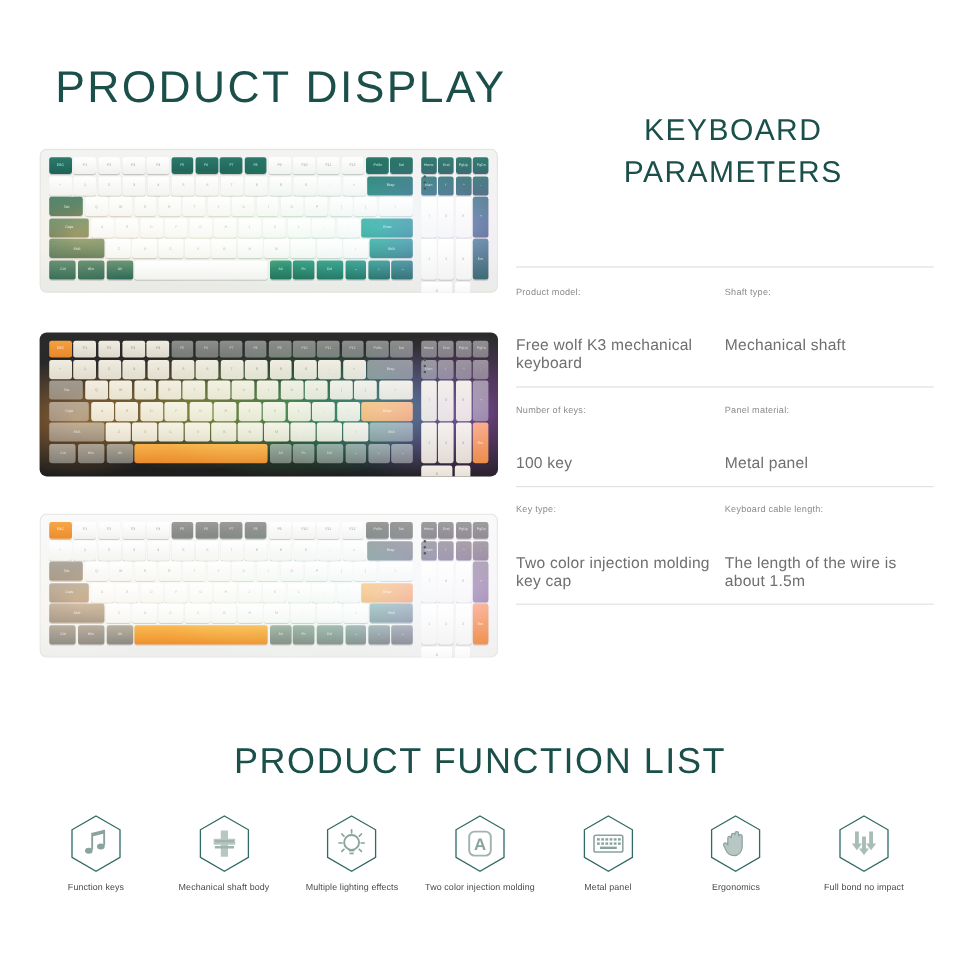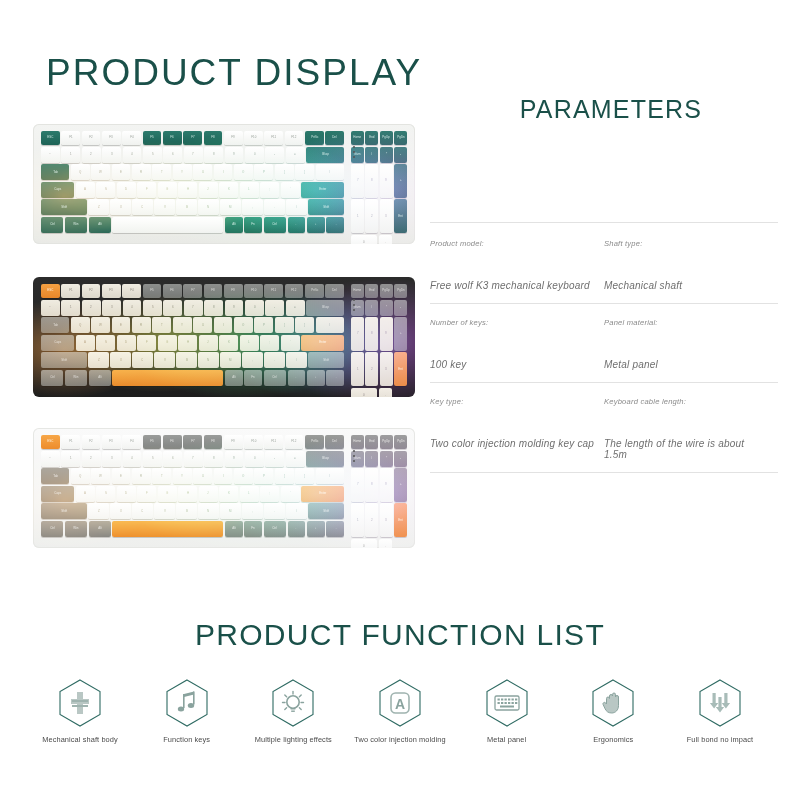--- a/index.html
+++ b/index.html
@@ -96,40 +96,41 @@
   .numrow { display:flex; gap:1.6px; height:16px; }
 
   .leds { position:absolute; right:60px; top:22px; display:flex;
           flex-direction:column; gap:3px; z-index:4; }
   .leds i { width:2px; height:2px; border-radius:50%; background:#555; display:block; }
 
   
   .ptable { position: absolute; left: 430px; top: 222px; width: 348px; }
   .prow { border-bottom: 1px solid #e2e2e2; padding: 14px 0 12px 0; display: flex; }
   .prow:first-child { border-top: 1px solid #e2e2e2; padding-top: 16px; }
-  .pcol { width: 50%; padding-right: 8px; font-style: italic; }
+  .pcol { width: 50%; padding-right: 8px; }
   .plabel { font-size: 7.6px; color: #8b8b8b; margin-bottom: 13px; letter-spacing:.2px; }
-  .pvalue { font-size: 10px; color: #6f6f6f; letter-spacing:.2px;margin-top:32px; }
+  .pvalue { font-size: 13px; color: #6f6f6f; letter-spacing:.2px;margin-top:32px; }
 
   
   .features { position: absolute; left: 0; top: 678px; width: 800px;
               display: flex; justify-content: space-between; padding: 0 34px; }
   .feat { width: 92px; display: flex; flex-direction: column; align-items: center; }
   .hex { width: 46px; height: 50px; display: flex; align-items: center; justify-content: center; }
   .feat-label { margin-top: 7px; font-size: 7.4px; color: #4a4a4a; text-align: center;
                 letter-spacing: .1px; white-space: nowrap; }
 </style>
 </head>
 <body>
 
 <div class="page">
 
   <div class="h-display">PRODUCT DISPLAY</div>
 
   <div class="h-params">
+    <div>KEYBOARD</div>
     <div>PARAMETERS</div>
   </div>
 
   <div class="kb-wrap kb1">
     <div class="kb light">
       <div class="glow"></div>
       <div class="leds">
           <i></i>
           <i></i>
           <i></i>
@@ -1144,39 +1145,39 @@
   </div>
 
   <div class="h-funclist">PRODUCT  FUNCTION LIST</div>
 
   <div class="features">
 
     <div class="feat">
       <div class="hex">
         <svg width="46" height="50" viewBox="0 0 46 50">
           <polygon points="23,2 43,13.5 43,36.5 23,48 3,36.5 3,13.5" fill="none" stroke="#2f6b63" stroke-width="1.1"></polygon>
-          <path d="M20 14h6v7h6v5h-6v10h-6V26h-6v-5h6z" fill="#b9c7c4"></path>
-          <path d="M15 22h16v2H15zM15 27h16v2H15z" fill="#9fb3af"></path>
-        </svg>
-      </div>
-      <div class="feat-label">Mechanical shaft body</div>
-    </div>
-
-    <div class="feat">
-      <div class="hex">
-        <svg width="46" height="50" viewBox="0 0 46 50">
-          <polygon points="23,2 43,13.5 43,36.5 23,48 3,36.5 3,13.5" fill="none" stroke="#2f6b63" stroke-width="1.1"></polygon>
           <path d="M20 16l10-2.5v3L20 19z" fill="#8aa39e"></path>
           <rect x="19" y="16" width="1.6" height="14" fill="#8aa39e"></rect>
           <rect x="29" y="13.5" width="1.6" height="13" fill="#8aa39e"></rect>
           <ellipse cx="17" cy="31" rx="3.2" ry="2.5" fill="#8aa39e"></ellipse>
           <ellipse cx="27" cy="27.5" rx="3.2" ry="2.5" fill="#8aa39e"></ellipse>
         </svg>
       </div>
       <div class="feat-label">Function keys</div>
+    </div>
+
+    <div class="feat">
+      <div class="hex">
+        <svg width="46" height="50" viewBox="0 0 46 50">
+          <polygon points="23,2 43,13.5 43,36.5 23,48 3,36.5 3,13.5" fill="none" stroke="#2f6b63" stroke-width="1.1"></polygon>
+          <path d="M20 14h6v7h6v5h-6v10h-6V26h-6v-5h6z" fill="#b9c7c4"></path>
+          <path d="M15 22h16v2H15zM15 27h16v2H15z" fill="#9fb3af"></path>
+        </svg>
+      </div>
+      <div class="feat-label">Mechanical shaft body</div>
     </div>
 
 
     <div class="feat">
       <div class="hex">
         <svg width="46" height="50" viewBox="0 0 46 50">
           <polygon points="23,2 43,13.5 43,36.5 23,48 3,36.5 3,13.5" fill="none" stroke="#2f6b63" stroke-width="1.1"></polygon>
           <circle cx="23" cy="24" r="6.2" fill="none" stroke="#8aa39e" stroke-width="1.6"></circle>
           <rect x="20.6" y="30" width="4.8" height="1.5" fill="#8aa39e"></rect>
           <rect x="21.2" y="32.5" width="3.6" height="1.4" fill="#8aa39e"></rect>

